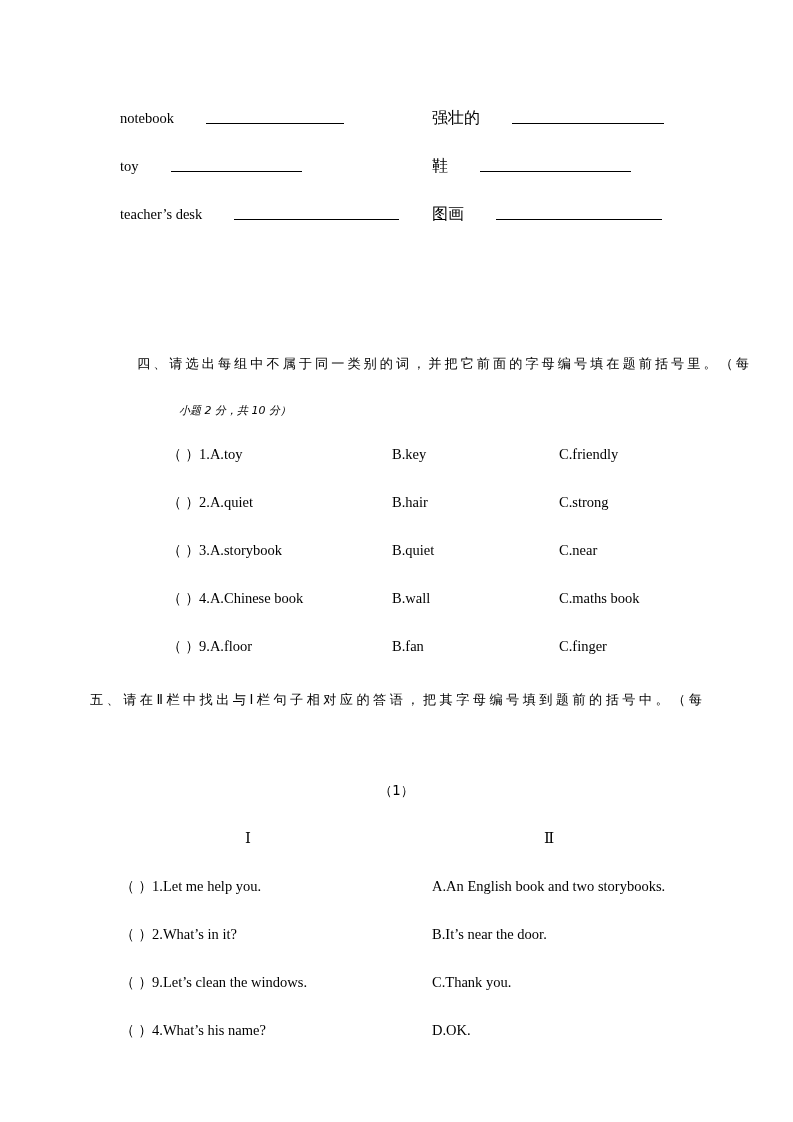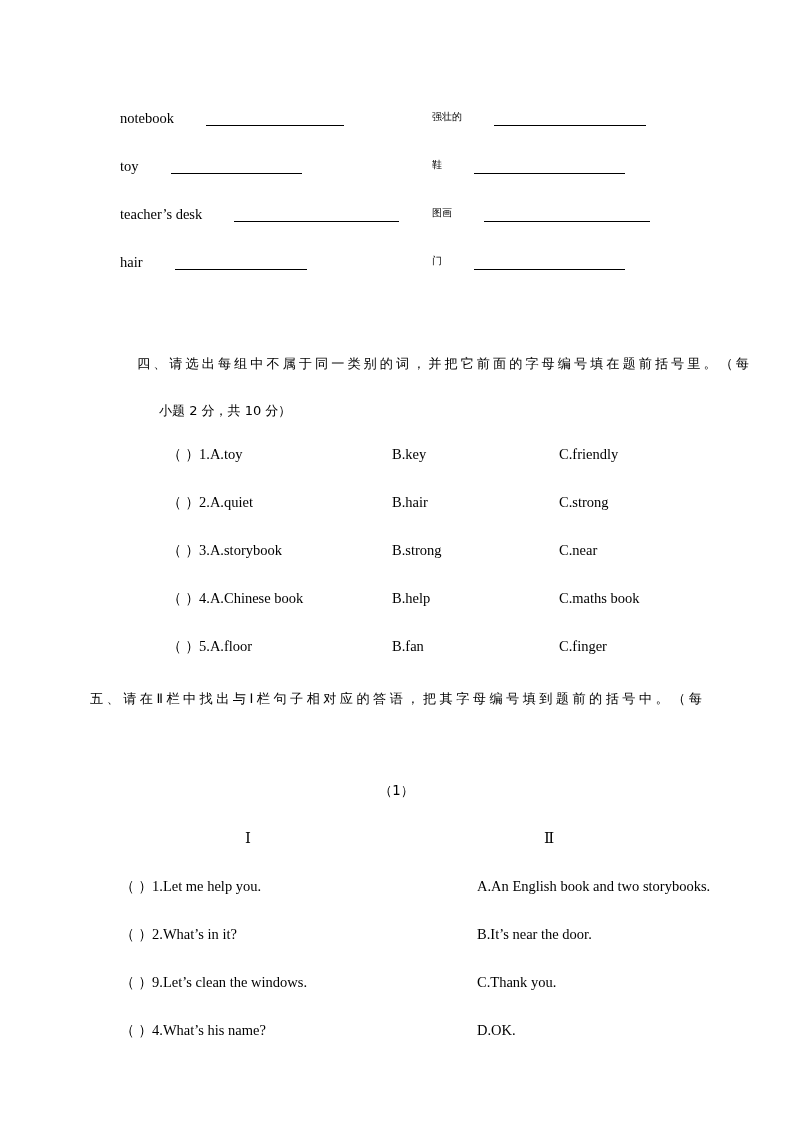--- a/index.html
+++ b/index.html
@@ -31,34 +31,34 @@
     width: 793px;
   }
   .vocab-row {
     position: relative;
     height: 48px;
   }
   .vocab-cell {
     position: absolute;
     top: 0;
     display: flex;
-    align-items: center;
+    align-items: flex-start;
     white-space: nowrap;
     gap: 32px;
   }
   .vocab-cell.left  { left: 120px; }
   .vocab-cell.right { left: 432px; }
 
   .vocab-word {
     font-size: 14.5px;
     line-height: 20px;
   }
   .vocab-word.cn {
-    font-family: Liberation Mono, monospace;
-    font-size: 10px;
+    font-family: Liberation Serif, serif;
+    font-size: 16px;
   }
   .vocab-blank {
     display: inline-block;
     border-bottom: 1.3px solid #000;
     height: 15px;
     margin-left: 0px;
   }
 
   
   .section {
@@ -72,25 +72,26 @@
     width: 612px;
     font-family: "DejaVu Sans", "Liberation Sans", sans-serif;
     font-size: 13.2px;
     line-height: 47px;
     text-align: justify;
     text-align-last: justify;
     white-space: nowrap;
   }
   .sec-heading-2 {
     position: absolute;
-    left: 112px;
+    left: 132px;
     font-family: "DejaVu Sans", "Liberation Sans", sans-serif;
-    font-size: 13px;
+    font-size: 11px;
     line-height: 47px;
     white-space: nowrap;
+    font-style: italic;
   }
 
   
   .q-row {
     position: relative;
     height: 48px;
   }
   .q-col {
     position: absolute;
     top: 0;
@@ -98,21 +99,21 @@
     line-height: 20px;
     white-space: nowrap;
   }
   .q-col.c-paren { left: 120px; }
   .q-col.c-a     { left: 152px; }
   .q-col.c-b     { left: 345px; }
   .q-col.c-c     { left: 512px; }
 
   .q-col.m-paren { left: 120px; }
   .q-col.m-q     { left: 152px; }
-  .q-col.m-ans   { left: 432px; margin-left: 45px; }
+  .q-col.m-ans   { left: 432px; }
 
   
   .group-label {
     position: absolute;
     left: 0;
     width: 793px;
     text-align: center;
     font-family: "DejaVu Sans", "Liberation Sans", sans-serif;
     font-size: 13.2px;
     line-height: 20px;
@@ -159,30 +160,20 @@
       <div class="vocab-cell left">
         <span class="vocab-word">teacher’s desk</span>
         <span class="vocab-blank" style="width:165px"></span>
       </div>
       <div class="vocab-cell right">
         <span class="vocab-word cn">图画</span>
         <span class="vocab-blank" style="width:166px"></span>
       </div>
     </div>
 
-    <div class="vocab-row">
-      <div class="vocab-cell left">
-        <span class="vocab-word">hair</span>
-        <span class="vocab-blank" style="width:132px"></span>
-      </div>
-      <div class="vocab-cell right">
-        <span class="vocab-word cn">门</span>
-        <span class="vocab-blank" style="width:151px"></span>
-      </div>
-    </div>
 
 
   </div>
 
   <div class="section" style="top:340px;height:310px;margin-left:47px;">
     <div class="sec-heading" style="top:0px;">四、请选出每组中不属于同一类别的词，并把它前面的字母编号填在题前括号里。（每</div>
     <div class="sec-heading-2" style="top:47px;">小题 2 分，共 10 分）</div>
 
     <div style="position:absolute;top:104px;left:0;width:793px;">
 
@@ -196,43 +187,43 @@
       <div class="q-row">
         <span class="q-col c-paren">（    ）</span>
         <span class="q-col c-a">2.A.quiet</span>
         <span class="q-col c-b">B.hair</span>
         <span class="q-col c-c">C.strong</span>
       </div>
 
       <div class="q-row">
         <span class="q-col c-paren">（    ）</span>
         <span class="q-col c-a">3.A.storybook</span>
-        <span class="q-col c-b">B.strong</span>
+        <span class="q-col c-b">B.quiet</span>
         <span class="q-col c-c">C.near</span>
       </div>
 
       <div class="q-row">
         <span class="q-col c-paren">（    ）</span>
         <span class="q-col c-a">4.A.Chinese book</span>
-        <span class="q-col c-b">B.help</span>
+        <span class="q-col c-b">B.wall</span>
         <span class="q-col c-c">C.maths book</span>
       </div>
 
       <div class="q-row">
         <span class="q-col c-paren">（    ）</span>
-        <span class="q-col c-a">5.A.floor</span>
+        <span class="q-col c-a">9.A.floor</span>
         <span class="q-col c-b">B.fan</span>
         <span class="q-col c-c">C.finger</span>
       </div>
 
     </div>
   </div>
 
   <div class="section" style="top:676px;height:420px;">
-    <div class="sec-heading" style="top:0px;font-family:Liberation Mono, monospace;">五、请在Ⅱ栏中找出与Ⅰ栏句子相对应的答语，把其字母编号填到题前的括号中。（每</div>
+    <div class="sec-heading" style="top:0px;">五、请在Ⅱ栏中找出与Ⅰ栏句子相对应的答语，把其字母编号填到题前的括号中。（每</div>
 
     <div class="group-label" style="top:105px;">（1）</div>
 
     <div class="col-head one" style="top:152px;">Ⅰ</div>
     <div class="col-head two" style="top:152px;">Ⅱ</div>
 
     <div style="position:absolute;top:200px;left:0;width:793px;">
 
       <div class="q-row">
         <span class="q-col m-paren">（    ）</span>

